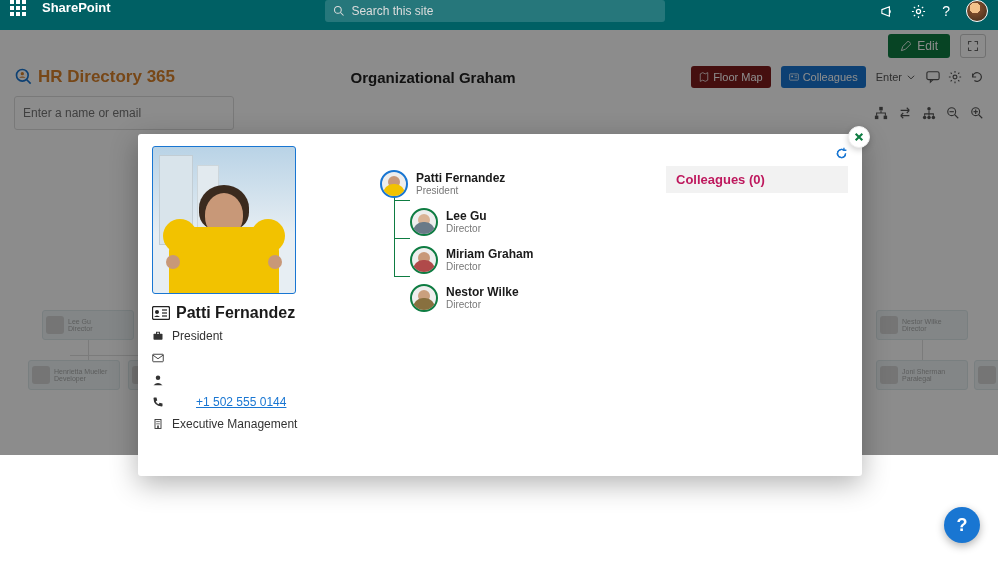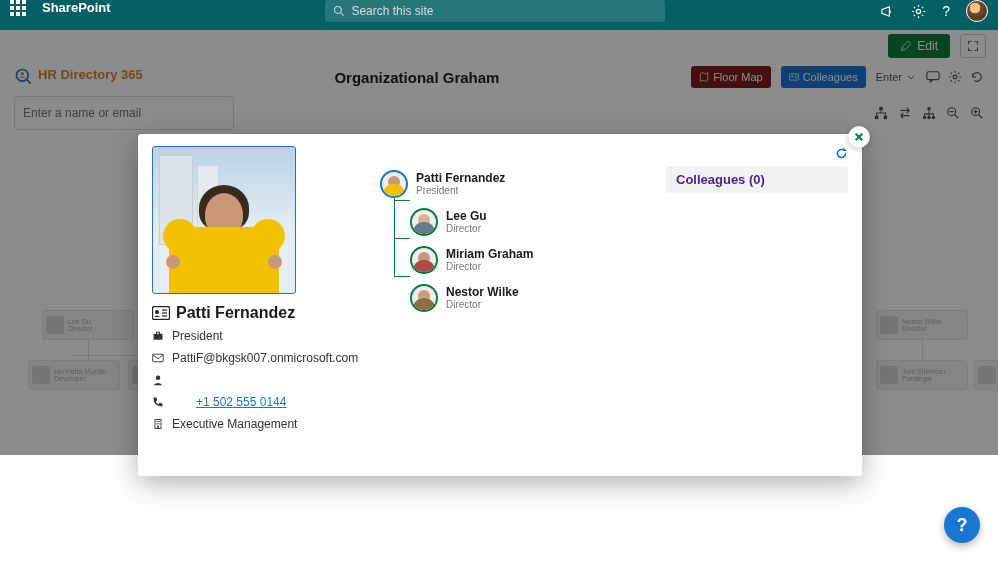--- a/index.html
+++ b/index.html
@@ -15,21 +15,21 @@
   .suite-right { display: flex; align-items: center; gap: 16px; margin-left: auto; }
   .suite-icon { width: 15px; height: 15px; fill: #fff; stroke: #fff; }
   .avatar { width: 22px; height: 22px; border-radius: 50%; background: radial-gradient(circle at 40% 35%, #f2c28b 30%, #7a4a2a 31%, #3b2a1a 100%); border: 1px solid #fff; }
   
   .page-body { position: relative; height: 425px; background: #fff; }
   .cmd-bar { height: 32px; display: flex; align-items: center; justify-content: flex-end; padding: 0 12px; gap: 10px; }
   .edit-btn { background: #0e7c42; color: #fff; border: none; border-radius: 3px; height: 24px; padding: 0 12px; font-size: 12px; display: flex; align-items: center; gap: 6px; cursor: pointer; }
   .expand-btn { width: 26px; height: 24px; border: 1px solid #ccc; border-radius: 3px; background: #fff; display: flex; align-items: center; justify-content: center; cursor: pointer; }
   
   .app-row { display: flex; align-items: center; padding: 4px 14px; gap: 10px; }
-  .app-logo { color: #d9822b; font-size: 13px; font-weight: 600; display:flex; align-items:flex-start; gap:4px;}
+  .app-logo { color: #d9822b; font-size: 17px; font-weight: 600; display:flex; align-items:flex-end; gap:4px;}
   .app-logo svg { width: 20px; height: 20px; }
   .page-title { flex: 1; text-align: center; font-weight: 600; font-size: 15px; color: #222; }
   .pill { height: 22px; border-radius: 3px; font-size: 11px; display: inline-flex; align-items: center; padding: 0 8px; gap: 4px; color: #fff; cursor: pointer; }
   .pill.green { background: #7f1d1d; }
   .pill.blue { background: #1976d2; }
   .prevnext { font-size: 11px; color: #555; display:flex; align-items:center; gap:4px;}
   .tool-icons { display: flex; gap: 8px; }
   .tool-icons svg { width: 14px; height: 14px; fill: #555; cursor: pointer; }
   
   .filter-row { padding: 4px 14px; display:flex; align-items:center; gap:10px;}
@@ -76,21 +76,21 @@
   .node .av .b { position:absolute; left:50%; bottom:-2px; transform:translateX(-50%); width:22px; height:14px; border-radius:10px 10px 0 0;}
   .node .nm { font-size:12px; font-weight:700; color:#1a1a1a; line-height:1.1;}
   .node .rl { font-size:10px; color:#777;}
   .node.child { margin-left:30px;}
   .tree-line-v { position:absolute; left:14px; top:34px; width:1px; height:96px; background:#0e7c42;}
   .tree-line-h { position:absolute; left:14px; width:16px; height:1px; background:#0e7c42;}
   
   .colleagues-col { flex: 0 0 182px; }
   .refresh { text-align:right; margin-bottom:2px;}
   .refresh svg { width:13px; height:13px; fill:#1976d2; cursor:pointer;}
-  .colleagues-hdr { background:#f2f2f2; padding:6px 10px; font-size:13px; font-weight:600; color:#4c1d95;}
+  .colleagues-hdr { background:#f2f2f2; padding:6px 10px; font-size:13px; font-weight:600; color:#be185d;}
   
   .help-fab { position:fixed; right:18px; bottom:18px; width:36px; height:36px; border-radius:50%; background:#1976d2; color:#fff; display:flex; align-items:center; justify-content:center; font-size:18px; font-weight:700; box-shadow:0 3px 8px rgba(0,0,0,0.3); cursor:pointer; z-index:20;}
 </style>
 </head>
 <body>
 
 <div class="suite-bar">
   <div class="waffle">
     <span></span>
       <span></span>
@@ -288,21 +288,20 @@
             <rect x="2" y="5" width="12" height="8" rx="1" fill="#333"></rect>
             <rect x="6" y="3" width="4" height="3" fill="none" stroke="#333" stroke-width="1.3"></rect>
           </svg>
         <span>President</span>
       </div>
       <div class="detail-row">
         <svg viewBox="0 0 16 16">
             <rect x="1" y="3" width="14" height="10" rx="1" fill="none" stroke="#333" stroke-width="1.2"></rect>
             <path d="M1 4 L8 9 L15 4" fill="none" stroke="#333" stroke-width="1.2"></path>
           </svg>
-        <span>PattiF@bkgsk007.onmicrosoft.com</span>
       </div>
       <div class="detail-row">
         <svg viewBox="0 0 16 16">
             <circle cx="8" cy="5" r="3" fill="#333"></circle>
             <path d="M2 15 Q8 9 14 15" fill="#333"></path>
           </svg>
         <span></span>
       </div>
       <div class="detail-row">
         <svg viewBox="0 0 16 16">

